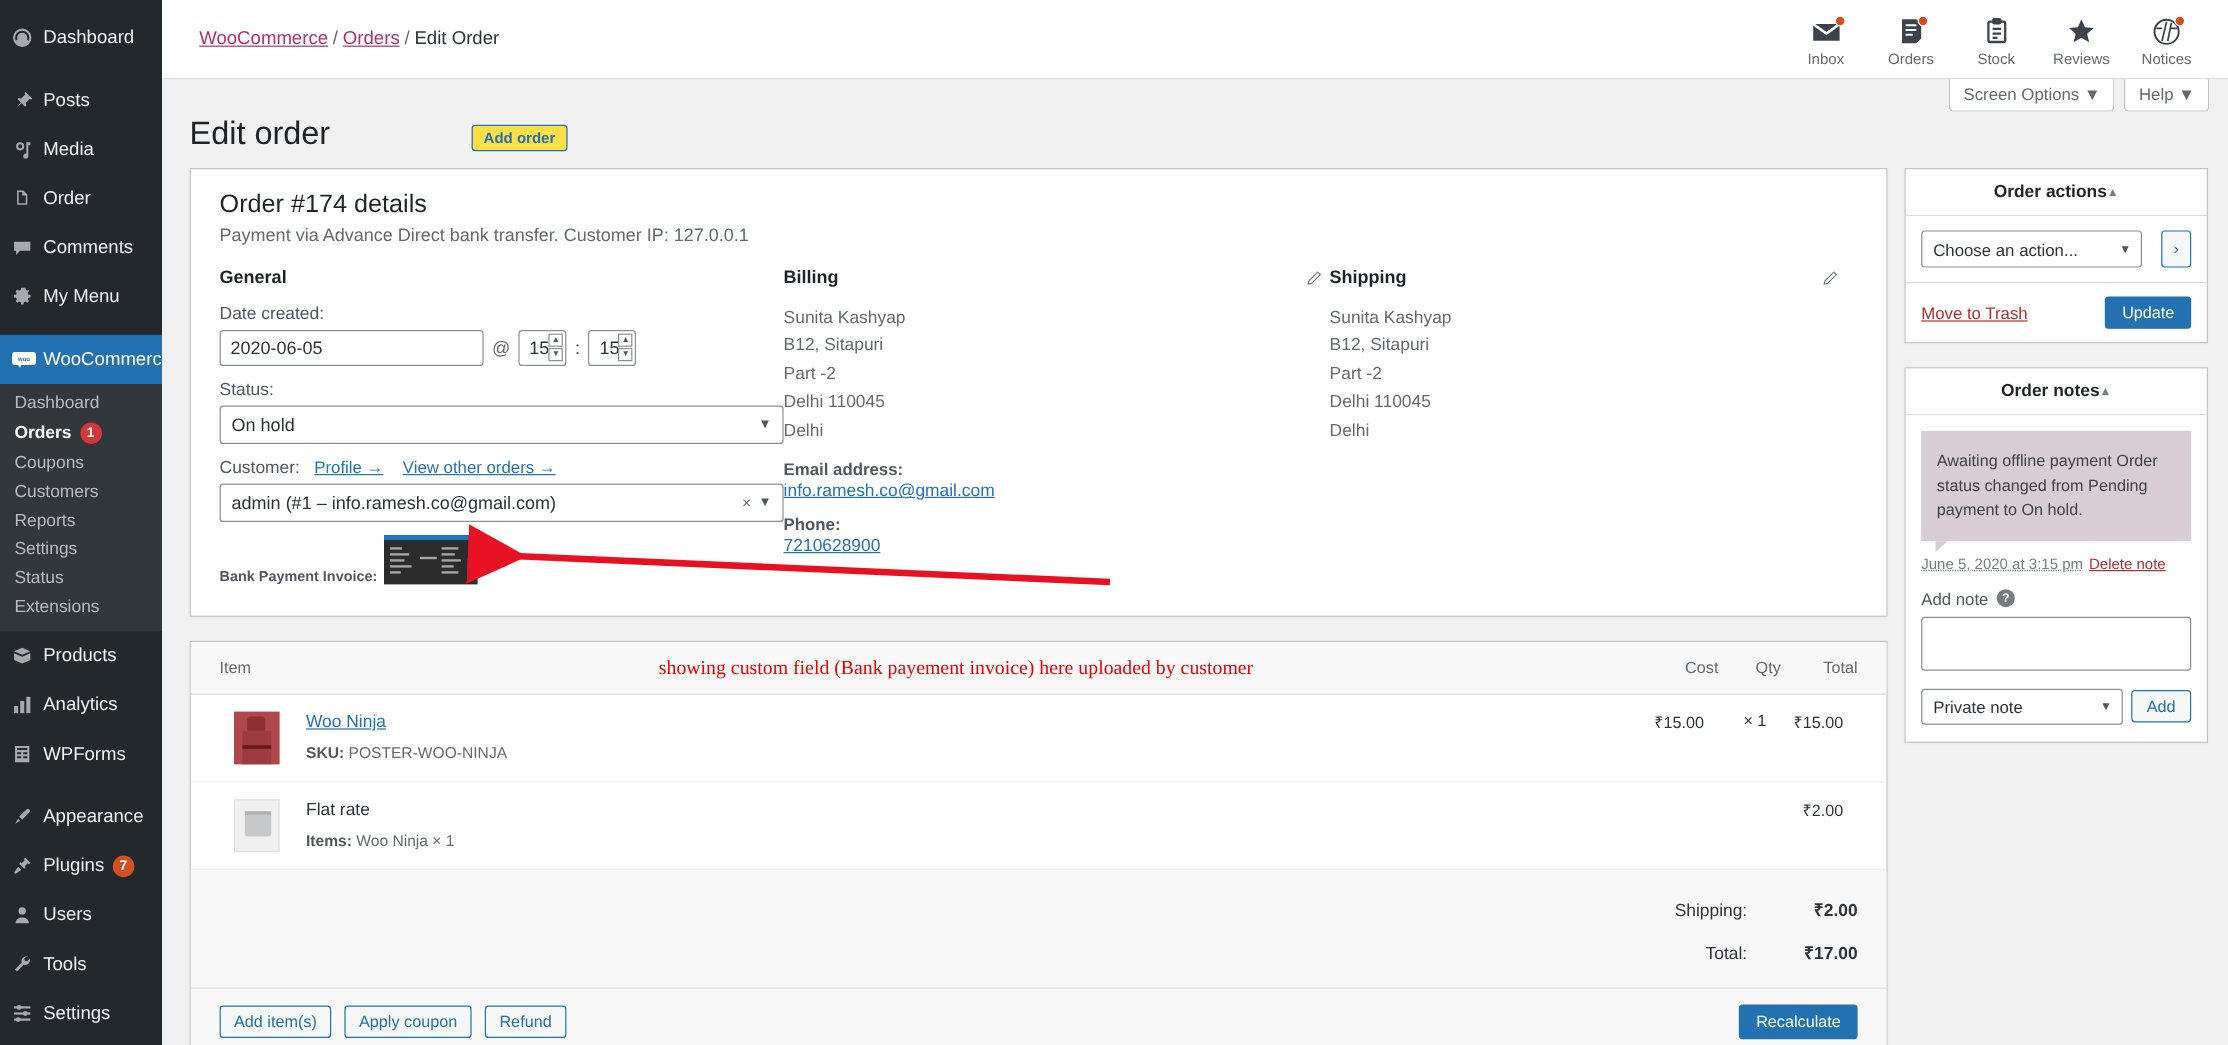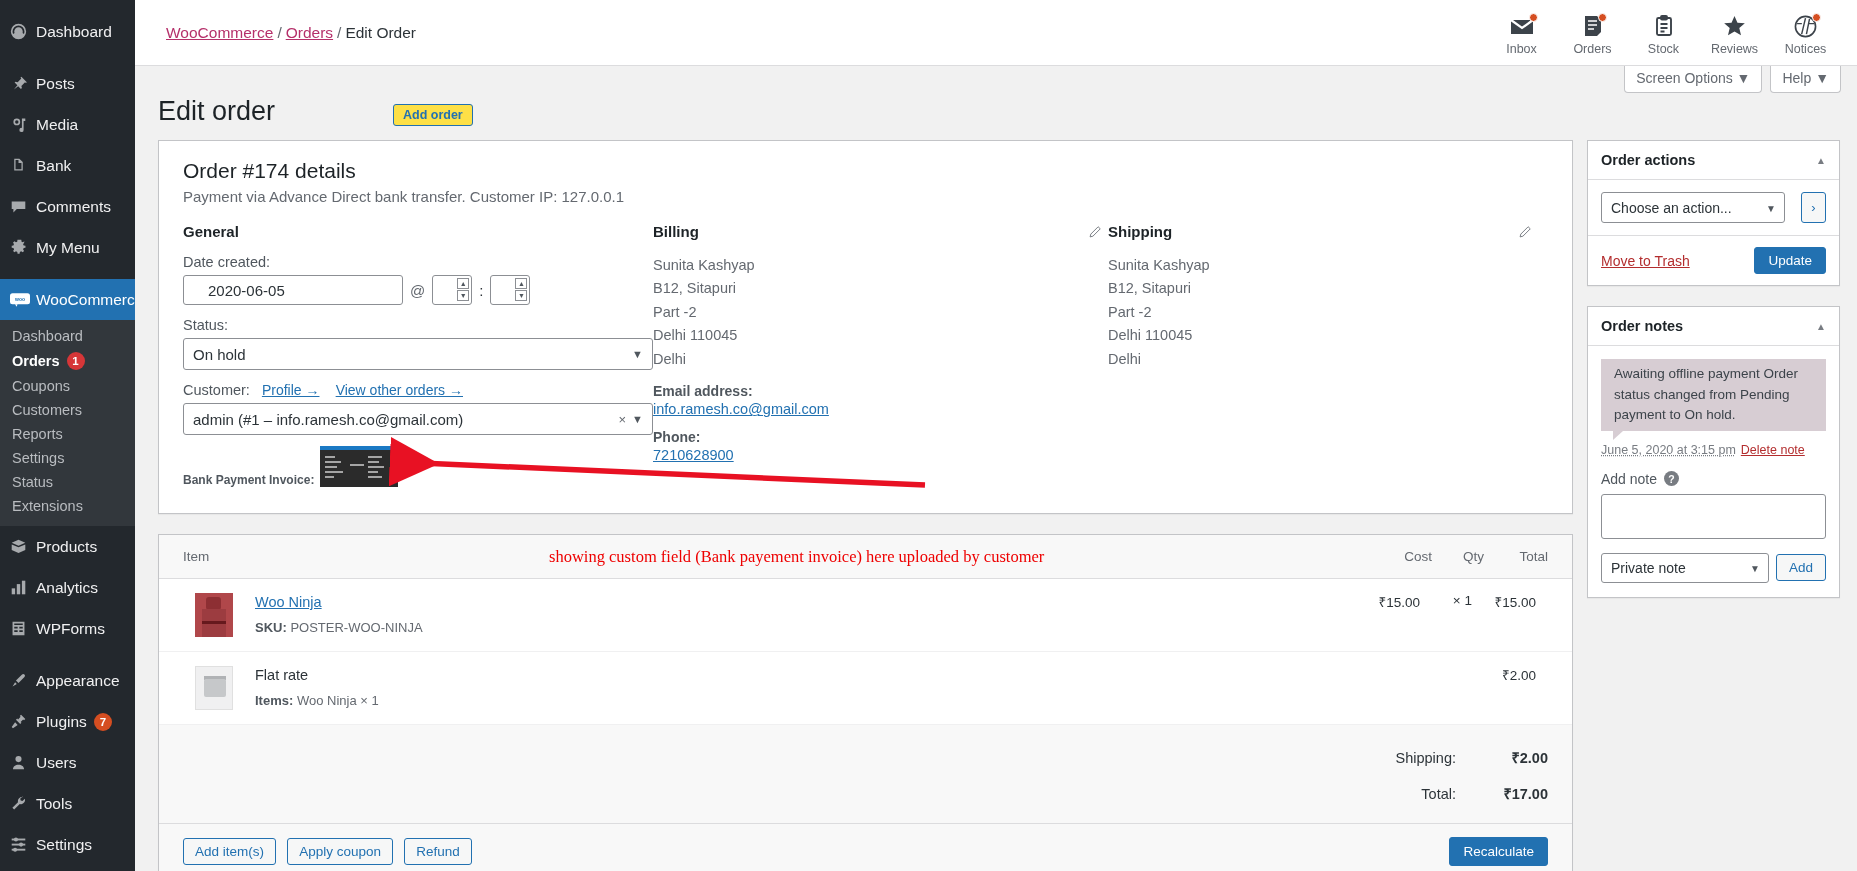--- a/index.html
+++ b/index.html
@@ -129,21 +129,21 @@
   .ocol-general { width:470px; }
   .ocol-billing { width:455px; position:relative; }
   .ocol-shipping { width:430px; position:relative; }
   .ocol h3 { font-size:15px; font-weight:bold; color:#1d2327; margin:0 0 14px 0; }
   .edit-pencil { position:absolute; right:6px; top:2px; color:#787c82; cursor:pointer; }
 
   .fld-label { display:block; font-size:14.5px; color:#50575e; margin-bottom:5px; }
   .date-row { display:flex; align-items:center; gap:7px; margin-bottom:12px; }
   .txtinput {
     height:30px; border:1px solid #8c8f94; border-radius:3px;
-    padding:0 24px; font-size:15px; color:#2c3338; background:#fff;
+    padding:0 8px; font-size:15px; color:#2c3338; background:#fff;
     font-family:"Liberation Sans", sans-serif;
   }
   .date-input { width:220px; }
   .at-sign { color:#646970; font-size:15px; }
   .spin-wrap { position:relative; width:40px; }
   .spin-input { width:40px; padding-right:14px; }
   .spin-arrows {
     position:absolute; right:3px; top:3px;
     display:flex; flex-direction:column; gap:1px;
   }
@@ -249,21 +249,21 @@
     margin-right:7px; font-family:"Liberation Sans", sans-serif;
   }
   .btn-pri {
     background:#2271b1; border:1px solid #2271b1; border-radius:3px;
     color:#fff; font-size:13.5px; padding:6px 13px; cursor:pointer;
     font-family:"Liberation Sans", sans-serif;
   }
 
   
   .pb-head {
-    display:flex; align-items:center; justify-content:space-between;
+    display:flex; align-items:center; justify-content:center;
     padding:11px 13px; border-bottom:1px solid #dcdcde;
   }
   .pb-title { font-size:14.5px; font-weight:bold; color:#1d2327; }
   .pb-toggle { color:#787c82; font-size:10px; cursor:pointer; }
   .pb-body { padding:12px 13px; }
 
   .action-row { display:flex; gap:16px; align-items:center; }
   .action-select {
     flex:1; position:relative; height:31px;
     border:1px solid #8c8f94; border-radius:3px; background:#fff;
@@ -282,21 +282,21 @@
   }
   .trash-link { color:#b32d2e; font-size:14px; text-decoration:underline; cursor:pointer; }
   .update-btn {
     background:#2271b1; border:1px solid #2271b1; border-radius:3px;
     color:#fff; font-size:13.5px; padding:5px 13px; cursor:pointer;
   }
 
   .note-item { padding:0 13px; }
   .note-bubble {
     background:#d7cdd3; color:#3c434a;
-    padding:5px 13px; font-size:13.5px; line-height:1.52;
+    padding:15px 13px; font-size:13.5px; line-height:1.52;
     position:relative;
   }
   .note-bubble:after {
     content:""; position:absolute; left:12px; bottom:-9px;
     border-left:10px solid #d7cdd3; border-bottom:9px solid transparent;
   }
   .note-meta { margin-top:12px; font-size:12.5px; color:#787c82; }
   .note-meta .ts { text-decoration:underline; text-decoration-style:dotted; }
   .note-meta .del { color:#b32d2e; text-decoration:underline; margin-left:5px; cursor:pointer; }
 
@@ -363,21 +363,21 @@
     </span>
     <span class="mi-label">Media</span>
   </div>
 
   <div class="menu-item">
     <span class="mi-icon">
       <svg width="17" height="17" viewBox="0 0 20 20" fill="currentColor">
           <path d="M5 2v14h10V6l-4-4H5zm1.5 1.5H10V7h3.5v7.5h-7V3.5z"></path>
         </svg>
     </span>
-    <span class="mi-label">Bank</span>
+    <span class="mi-label">Order</span>
   </div>
 
   <div class="menu-item">
     <span class="mi-icon">
       <svg width="17" height="17" viewBox="0 0 20 20" fill="currentColor">
           <path d="M2 4h16v9H8l-4 4v-4H2V4z"></path>
         </svg>
     </span>
     <span class="mi-label">Comments</span>
   </div>

